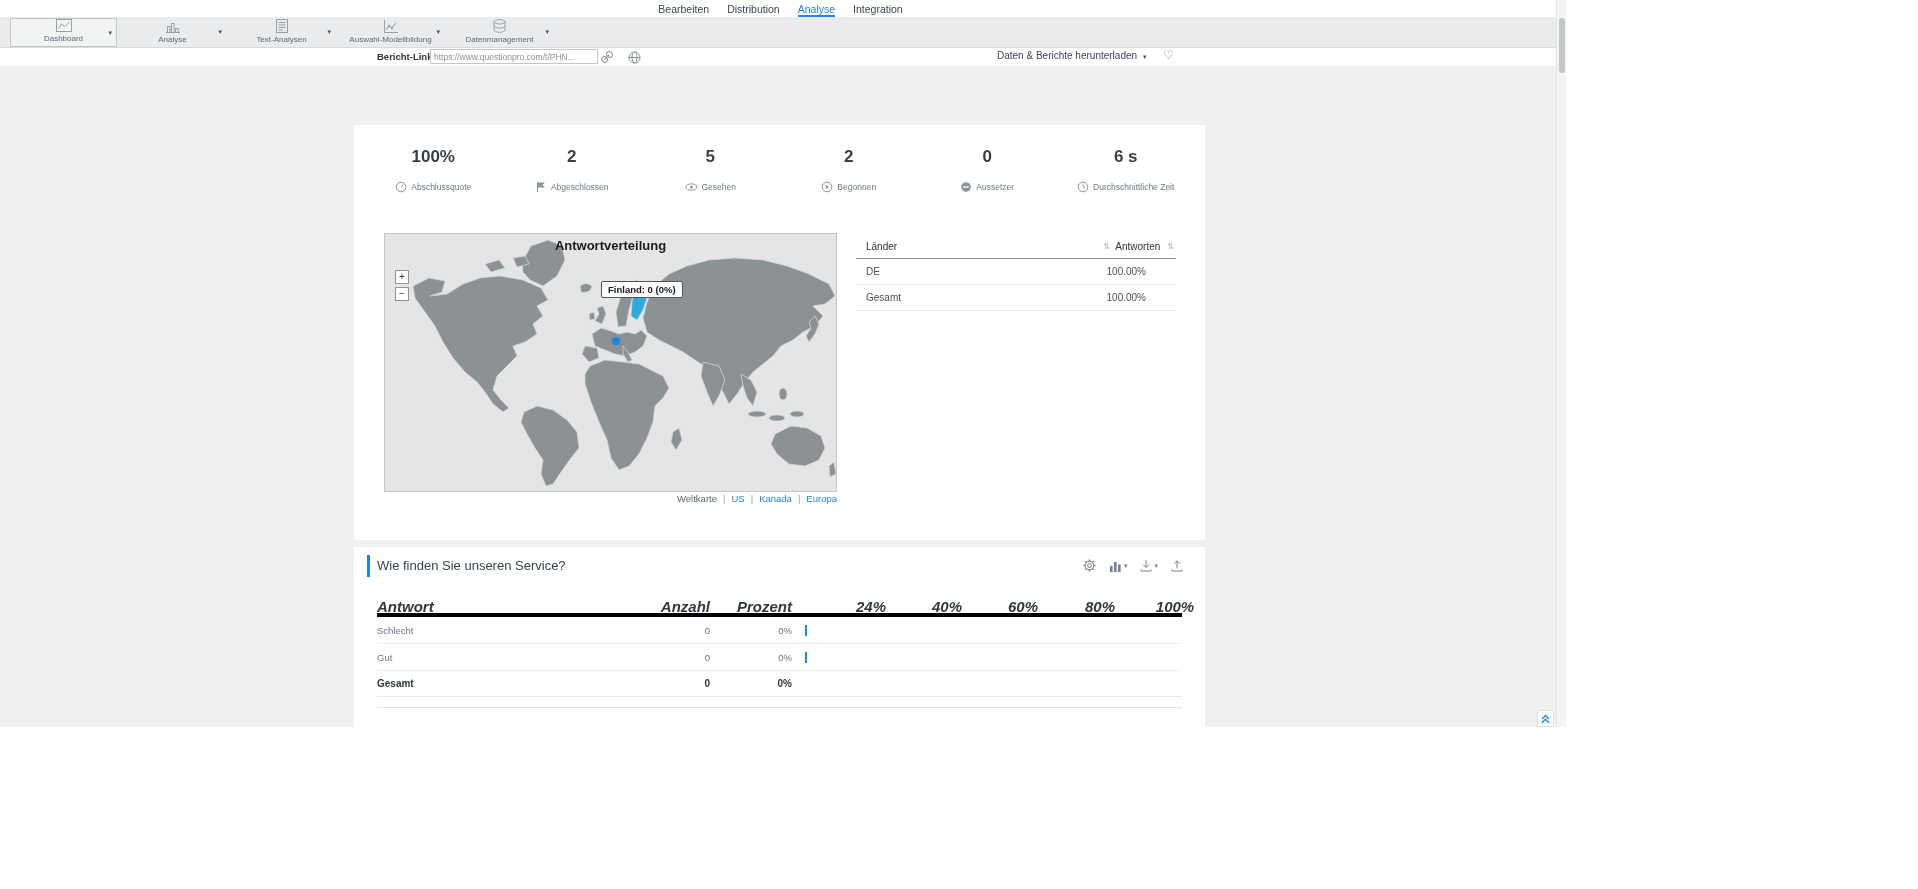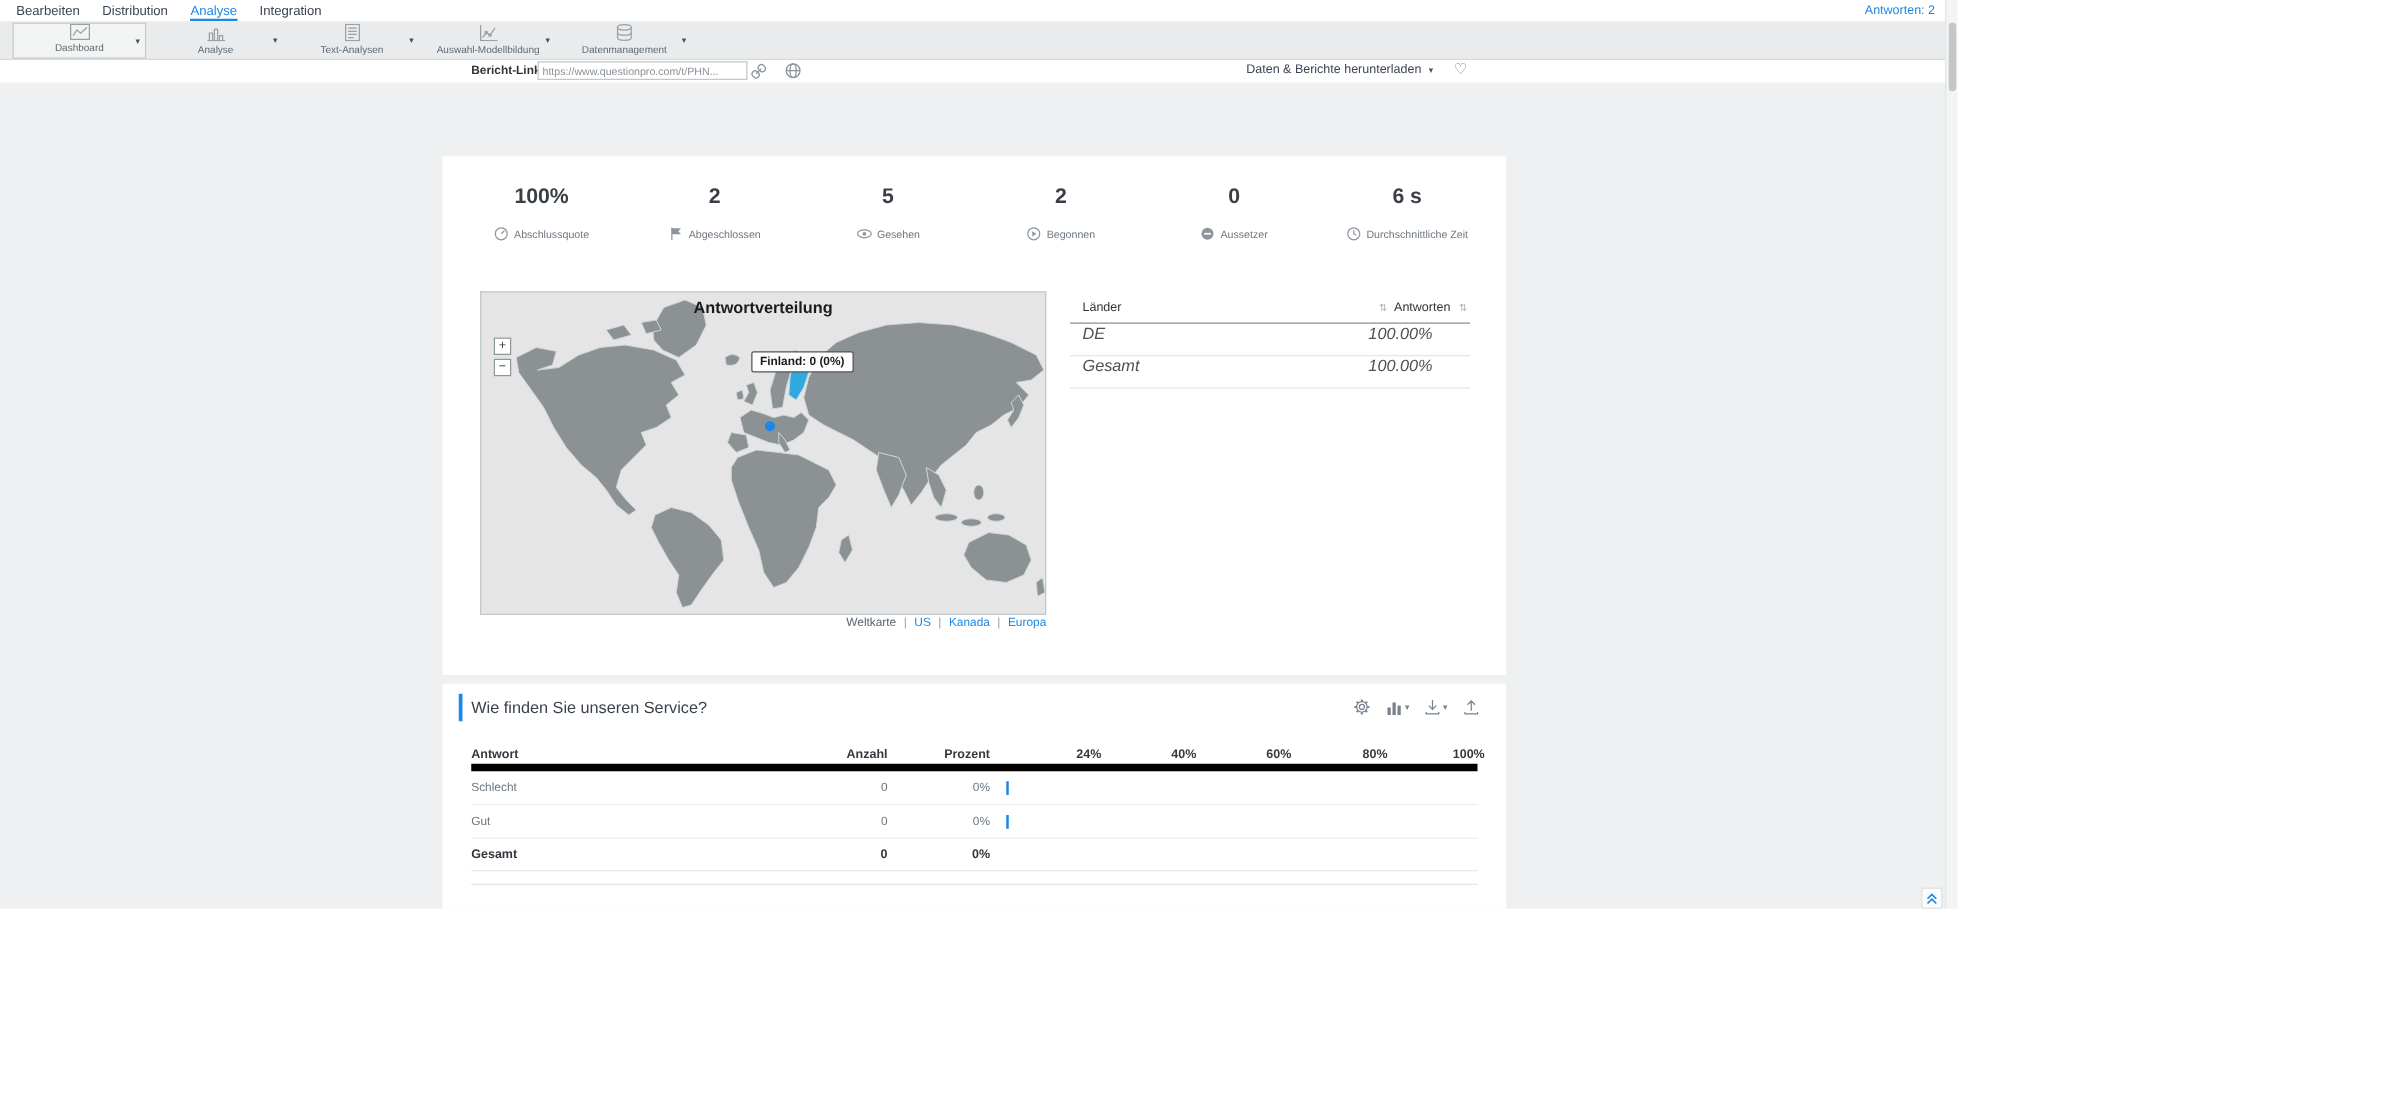--- a/index.html
+++ b/index.html
@@ -1,21 +1,21 @@
 <!DOCTYPE html>
 <html><head>
 <meta charset="utf-8">
 <style>
   *{margin:0;padding:0;box-sizing:border-box;}
   body{font-family:"Liberation Sans",sans-serif;background:#fff;}
   .canvas{position:relative;width:1918px;height:889px;background:#fff;overflow:hidden;}
   .app{position:absolute;left:0;top:0;width:1566px;height:727px;background:#fff;}
 
   
-  .topnav{position:absolute;left:0;top:0;width:1556px;height:17px;background:#fff;display:flex;align-items:center;justify-content:space-between;padding:0 8px 0 13px;}
+  .topnav{position:absolute;left:0;top:0;width:1556px;height:17px;background:#fff;display:flex;align-items:center;justify-content:space-between;padding:0 8px 0 13px;flex-direction:column;}
   .nav-items{display:flex;gap:18px;height:17px;}
   .nav-item{font-size:10.5px;color:#3a4554;text-decoration:none;display:flex;align-items:center;height:17px;cursor:pointer;}
   .nav-item.active{color:#1b87e6;box-shadow:inset 0 -2px 0 #1b87e6;}
   .nav-right{font-size:10px;color:#1b87e6;}
 
   
   .toolbar{position:absolute;left:0;top:17px;width:1556px;height:31px;background:#e9ebec;border-bottom:1px solid #d8dadb;display:flex;gap:2px;padding:1px 0 0 10px;}
   .tool-btn{position:relative;width:107px;height:29px;display:flex;flex-direction:column;align-items:center;justify-content:flex-end;gap:2px;padding-bottom:3px;cursor:pointer;}
   .tool-btn.selected{background:#f2f3f3;border:1px solid #c5c8ca;}
   .tool-label{font-size:8px;color:#5f6a73;white-space:nowrap;}
@@ -60,33 +60,33 @@
   .ml-current{color:#5a646d;}
   .ml-link{color:#1b87e6;text-decoration:none;cursor:pointer;}
   .ml-sep{color:#9aa0a5;margin:0 6px;}
 
   
   .country-table{position:absolute;left:502px;top:110px;width:320px;}
   .ct-header{display:flex;align-items:center;height:24px;border-bottom:1px solid #8a8f94;font-size:10px;color:#2e3338;padding:0 2px 0 10px;}
   .ct-h1{flex:0 0 244px;display:flex;justify-content:space-between;align-items:center;}
   .ct-h2{flex:1;display:flex;justify-content:flex-end;gap:7px;align-items:center;}
   .sort-glyph{font-size:8px;color:#aab0b5;}
-  .ct-row{display:flex;justify-content:space-between;height:26px;border-bottom:1px solid #e4e6e8;font-size:13px;color:#4a4f54;padding:0 30px 0 10px;font-style:italic;}
+  .ct-row{display:flex;justify-content:space-between;align-items:center;height:26px;border-bottom:1px solid #e4e6e8;font-size:10px;color:#4a4f54;padding:0 30px 0 10px;}
 
   
   .question-card{position:absolute;left:354px;top:547px;width:851px;height:180px;background:#fff;overflow:hidden;}
   .q-header{display:flex;align-items:center;padding-top:6px;height:31px;}
   .q-accent{width:3px;height:22px;background:#1b87e6;margin-left:13px;}
   .q-title{margin-left:7px;font-size:13px;color:#39424b;}
   .q-tools{margin-left:auto;margin-right:22px;display:flex;gap:13px;align-items:center;}
   .q-tool{display:flex;align-items:center;gap:2px;cursor:pointer;}
   .q-tool svg{stroke:#78828c;fill:none;stroke-width:1;}
   .q-caret{font-size:7px;color:#78828c;}
   .q-table{position:relative;margin:15px 23px 0;width:805px;}
-  .qt-header{position:relative;height:24px;border-bottom:6px solid #000000;font-size:10px;font-weight:bold;color:#33393f;}
+  .qt-header{position:relative;height:24px;border-bottom:4px solid #000000;font-size:15px;font-weight:bold;color:#33393f;font-style:italic;}
   .qt-header span{position:absolute;top:5px;}
   .qt-row{position:relative;height:27px;border-bottom:1px solid #ecedee;font-size:9.5px;color:#6b7680;}
   .qt-row span{position:absolute;top:8px;}
   .qt-total{position:relative;height:26px;border-bottom:1px solid #e6e8ea;font-size:10px;font-weight:bold;color:#2f353b;}
   .qt-total span{position:absolute;top:7px;}
   .col-answer{left:0;}
   .col-count{left:253px;width:80px;text-align:right;}
   .col-pct{left:335px;width:80px;text-align:right;}
   .scale-label{transform:translateX(-50%);}
   .qt-bar{position:absolute;left:428px;top:8px;width:2px;height:11px;background:#1b87e6;}

